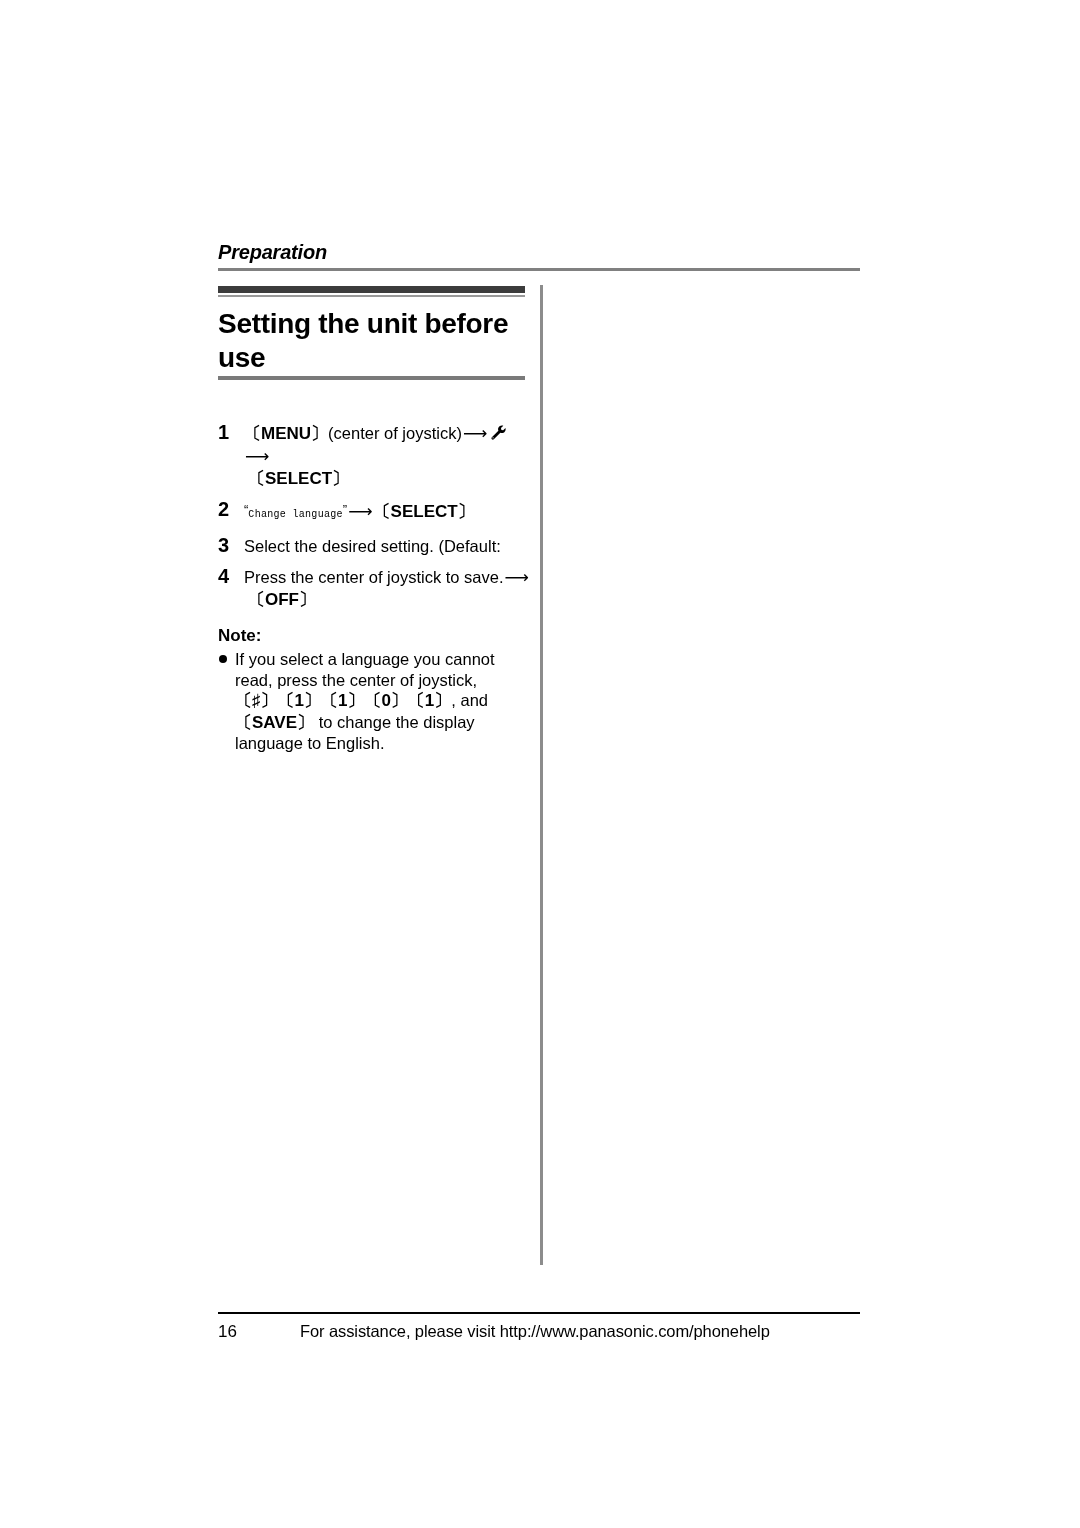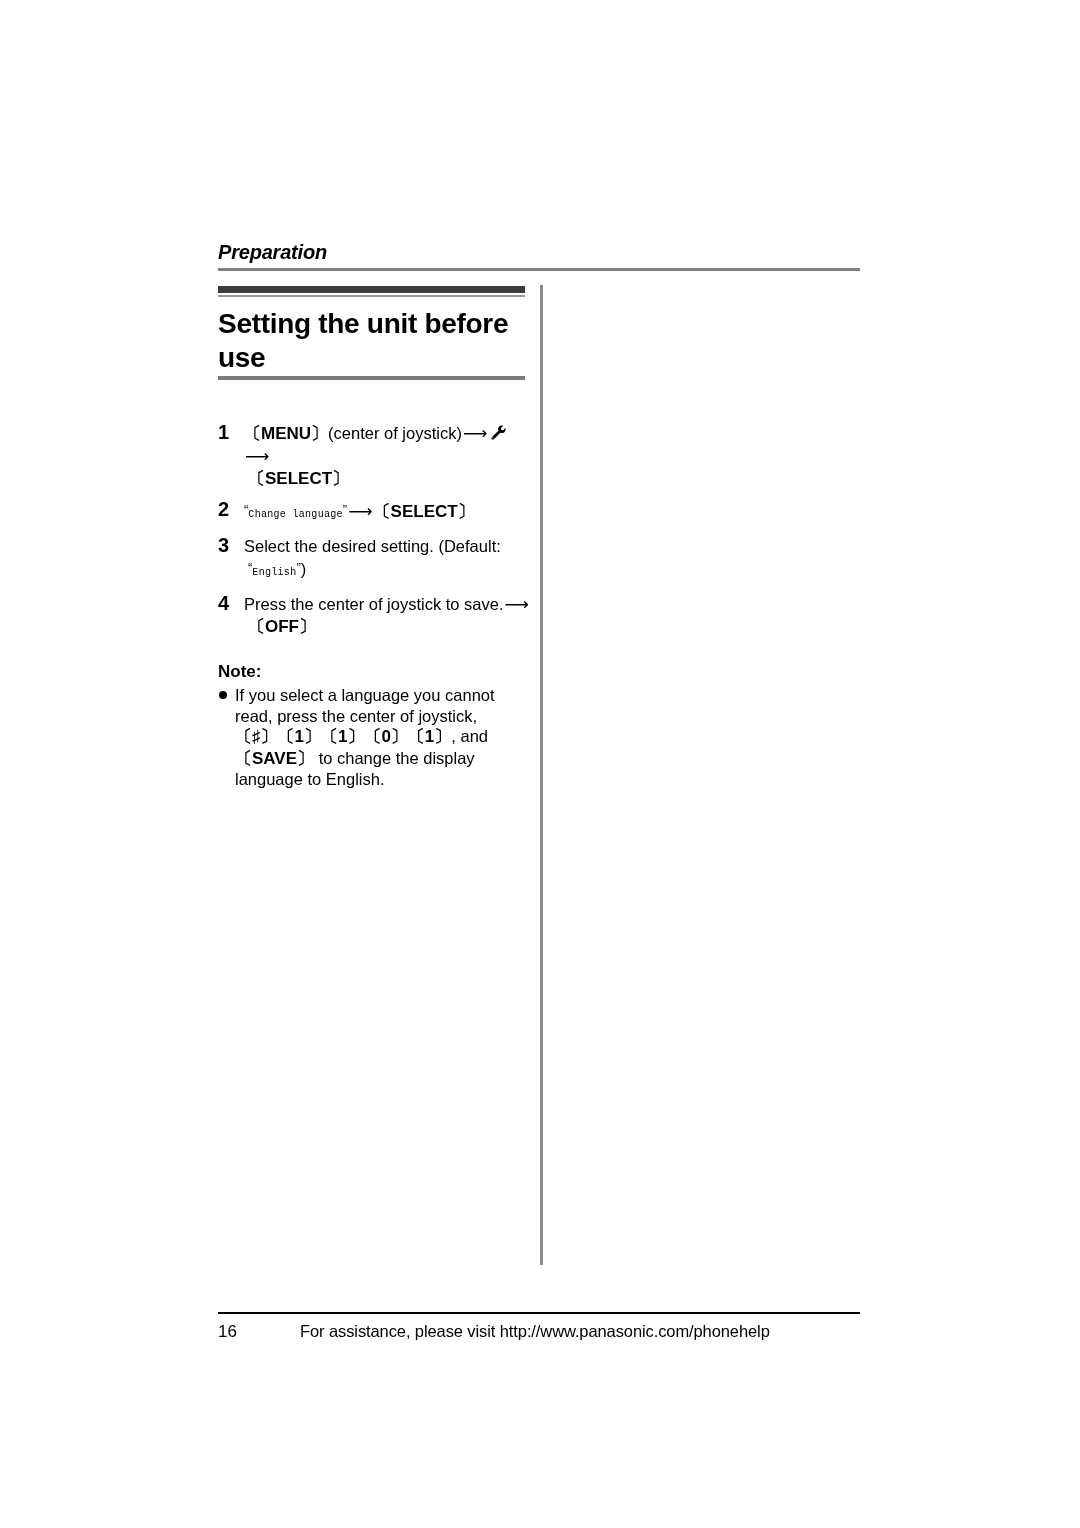--- a/index.html
+++ b/index.html
@@ -157,21 +157,21 @@
 
   .indent-line {
     display: block;
     padding-left: 4px;
   }
 
   
   .note-block {
     position: absolute;
     left: 218px;
-    top: 660px;
+    top: 624px;
     width: 312px;
   }
   .note-title {
     font-size: 17px;
     font-weight: bold;
     line-height: 23px;
     margin-bottom: 2px;
   }
   .note-item {
     position: relative;
@@ -257,21 +257,20 @@
       <span class="step-num">2</span>
       <span class="step-body">
         <span class="quote">“</span><span class="mono">Change language</span><span class="quote">”</span><span class="arrow">⟶</span><span class="key">〔SELECT〕</span>
       </span>
     </div>
 
     <div class="step">
       <span class="step-num">3</span>
       <span class="step-body">
         <span>Select the desired setting. (Default:</span>
-        <span class="indent-line"><span class="quote">“</span><span class="mono">English</span><span class="quote">”</span><span>)</span></span>
       </span>
     </div>
 
     <div class="step">
       <span class="step-num">4</span>
       <span class="step-body">
         <span>Press the center of joystick to save.</span><span class="arrow">⟶</span>
         <span class="indent-line key">〔OFF〕</span>
       </span>
     </div>

